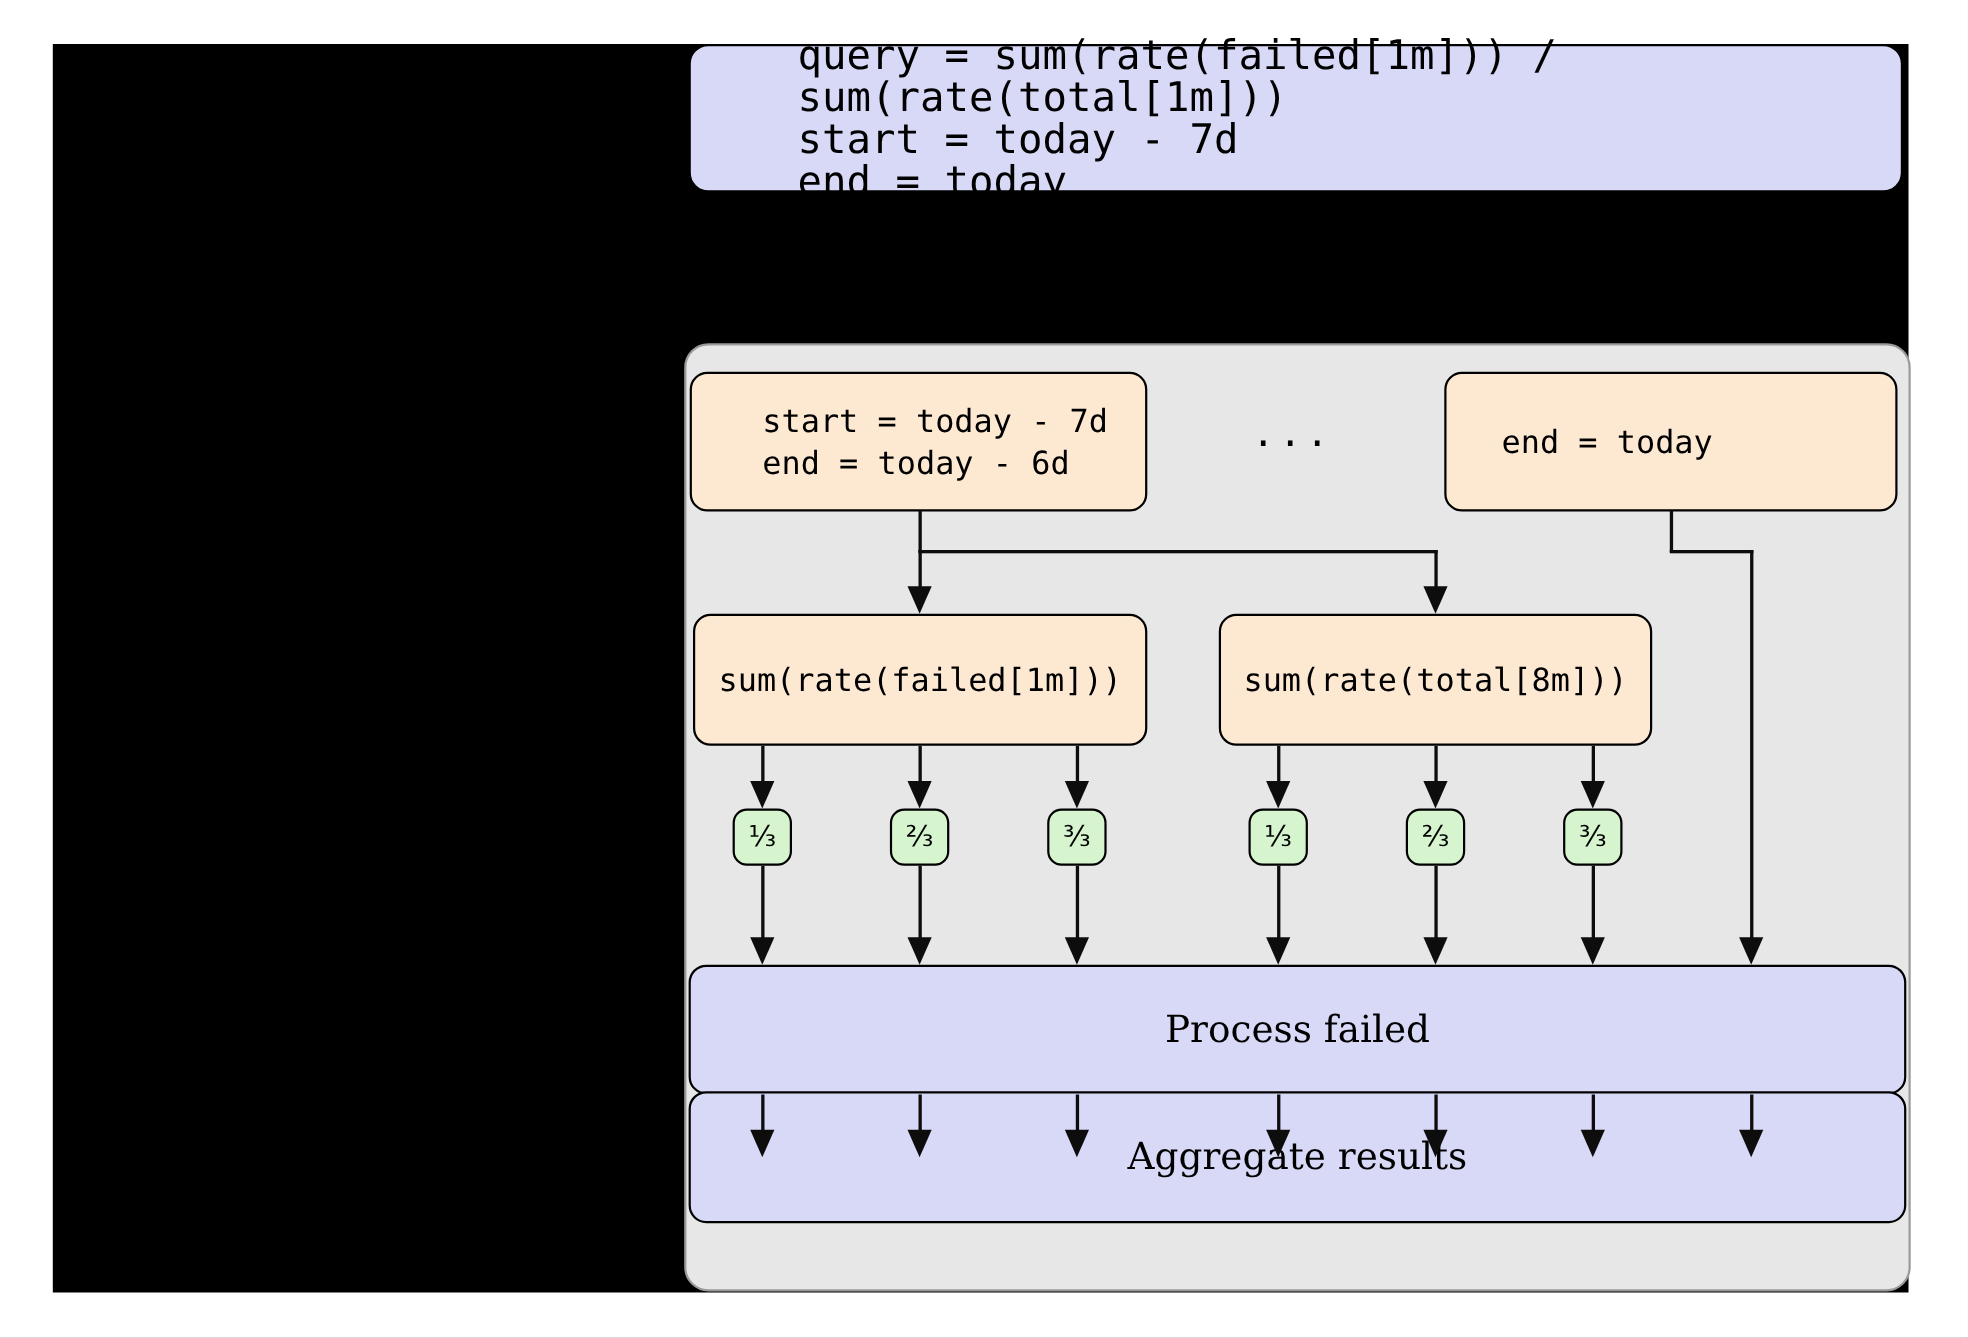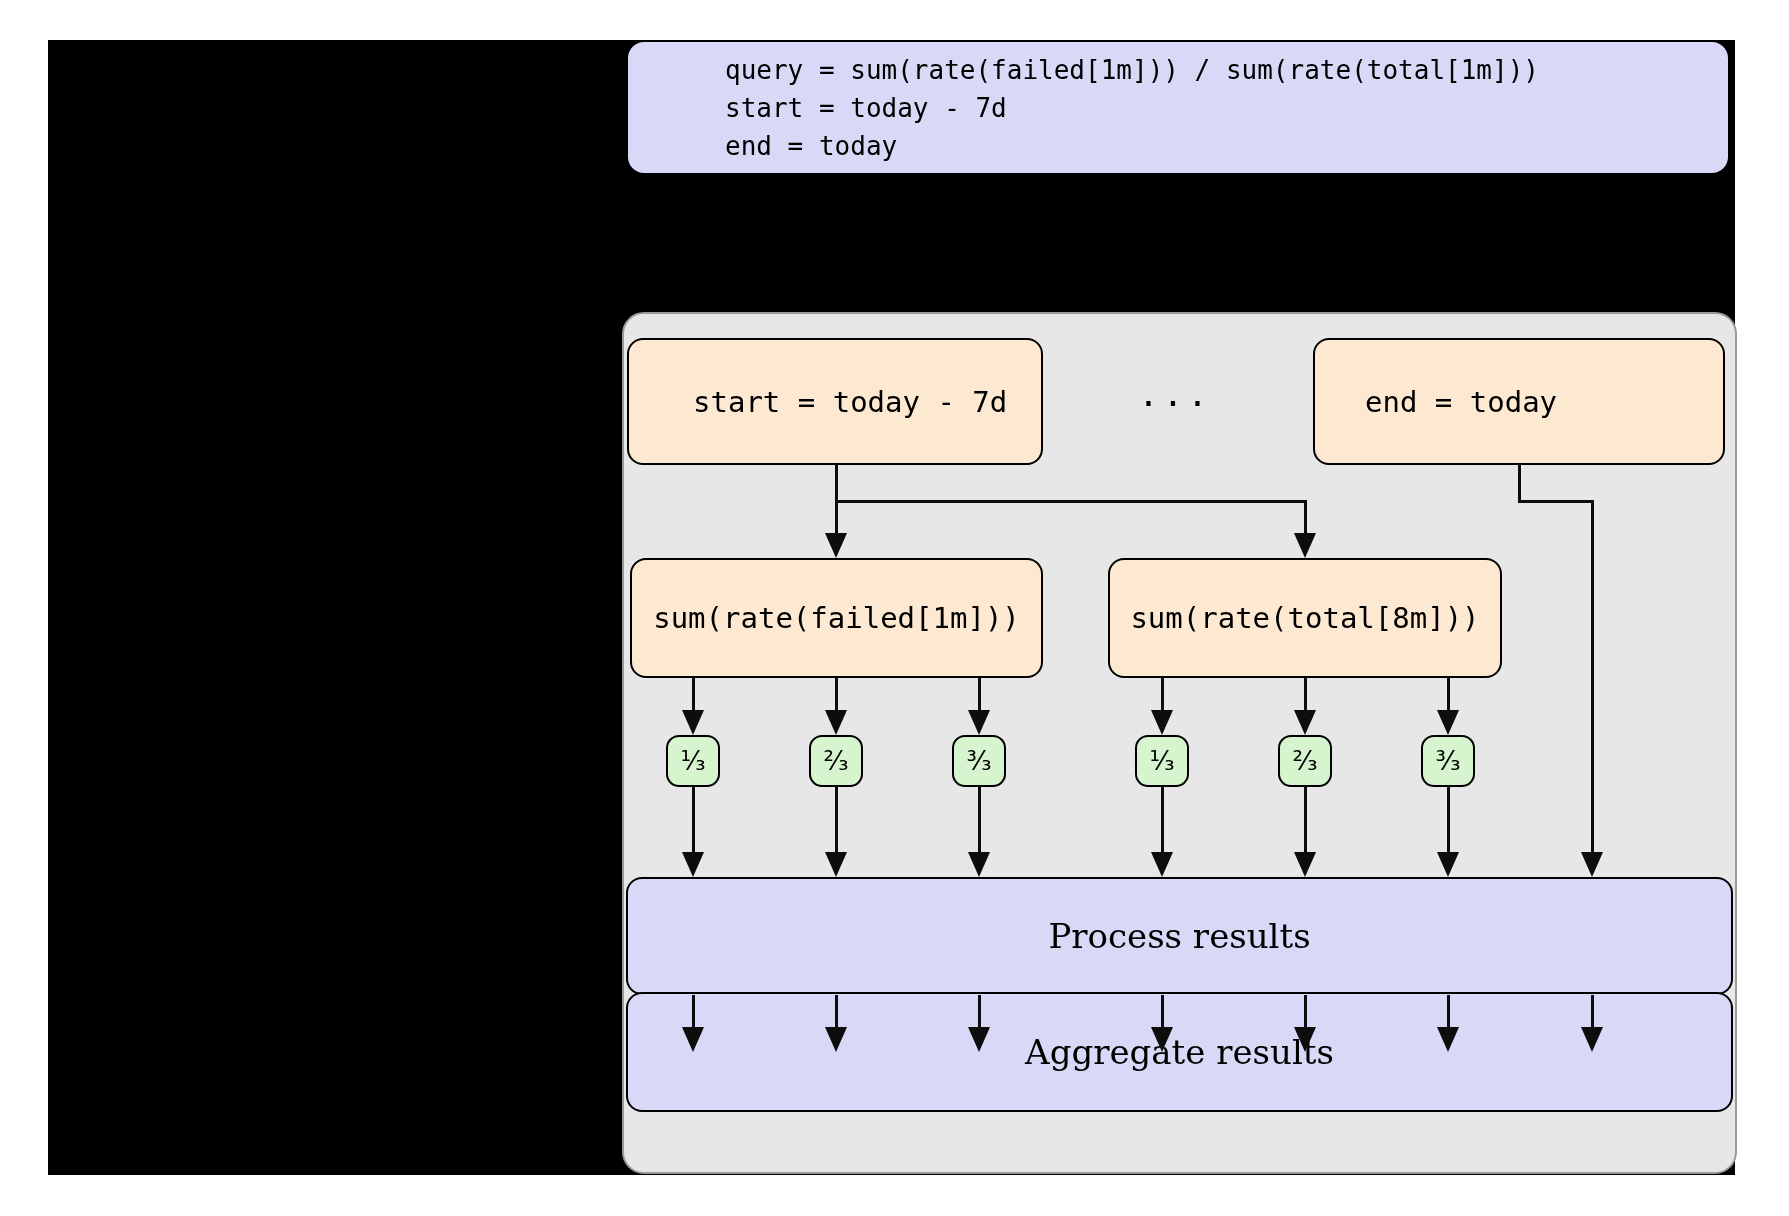--- a/index.html
+++ b/index.html
@@ -10,21 +10,21 @@
   .container{position:absolute;left:622px;top:312px;width:1115px;height:862px;
              background:#e7e7e7;border:2px solid #9a9a9a;border-radius:22px;box-sizing:border-box;}
   .box{position:absolute;box-sizing:border-box;border:2.5px solid #000;border-radius:16px;
        display:flex;flex-direction:column;justify-content:center;}
   .lav{background:#d8d8f7;}
   .peach{background:#fde9d2;}
   .green{background:#d6f5cf;}
   .mono{font-family:"DejaVu Sans Mono","Liberation Mono",monospace;}
   .serif{font-family:"DejaVu Serif","Liberation Serif",serif;}
   .query{left:626px;top:40px;width:1104px;height:135px;border-radius:18px;
-         padding-left:97px;font-size:26px;line-height:38px;}
+         padding-left:97px;font-size:37px;line-height:38px;}
   .boxA{left:627px;top:338px;width:416px;height:127px;padding-left:64px;font-size:29px;line-height:38px;}
   .boxB{left:1313px;top:338px;width:412px;height:127px;padding-left:50px;font-size:29px;line-height:38px;}
   .sumbox{top:558px;height:120px;font-size:29px;text-align:center;justify-content:center;}
   .boxC{left:630px;width:413px;}
   .boxD{left:1108px;width:394px;}
   .shard{top:735px;width:54px;height:52px;border-radius:13px;border-width:2.5px;
          align-items:center;font-size:26px;}
   .bigbar{left:626px;width:1107px;height:118px;border-radius:16px;text-align:center;font-size:34px;}
   .process{top:877px;}
   .aggregate{top:992px;height:120px;}
@@ -45,20 +45,21 @@
   <div class="box lav query mono">
     <div>query = sum(rate(failed[1m])) / sum(rate(total[1m]))</div>
     <div>start = today - 7d</div>
     <div>end = today</div>
   </div>
 
   <div class="container"></div>
 
   <div class="box peach boxA mono">
     <div>start = today - 7d</div>
+    <div>end = today - 6d</div>
   </div>
 
   <div class="ellipsis mono">...</div>
 
   <div class="box peach boxB mono">
     <div>end = today</div>
   </div>
 
   <div class="box peach sumbox boxC mono">
     <div>sum(rate(failed[1m]))</div>
@@ -80,21 +81,21 @@
     <div>¹⁄₃</div>
   </div>
   <div class="box green shard" style="left:1278px;">
     <div>²⁄₃</div>
   </div>
   <div class="box green shard" style="left:1421px;">
     <div>³⁄₃</div>
   </div>
 
   <div class="box lav bigbar process serif">
-    <div>Process results</div>
+    <div>Process failed</div>
   </div>
   <div class="box lav bigbar aggregate serif">
     <div>Aggregate results</div>
   </div>
 
   <div class="vline" style="left:835px;top:464px;height:38px;"></div>
   <div class="hline" style="left:835px;top:500px;width:472px;"></div>
   <div class="vline" style="left:835px;top:500px;height:34px;"></div>
   <div class="ahead" style="left:825px;top:533px;"></div>
   <div class="vline" style="left:1304px;top:500px;height:34px;"></div>

